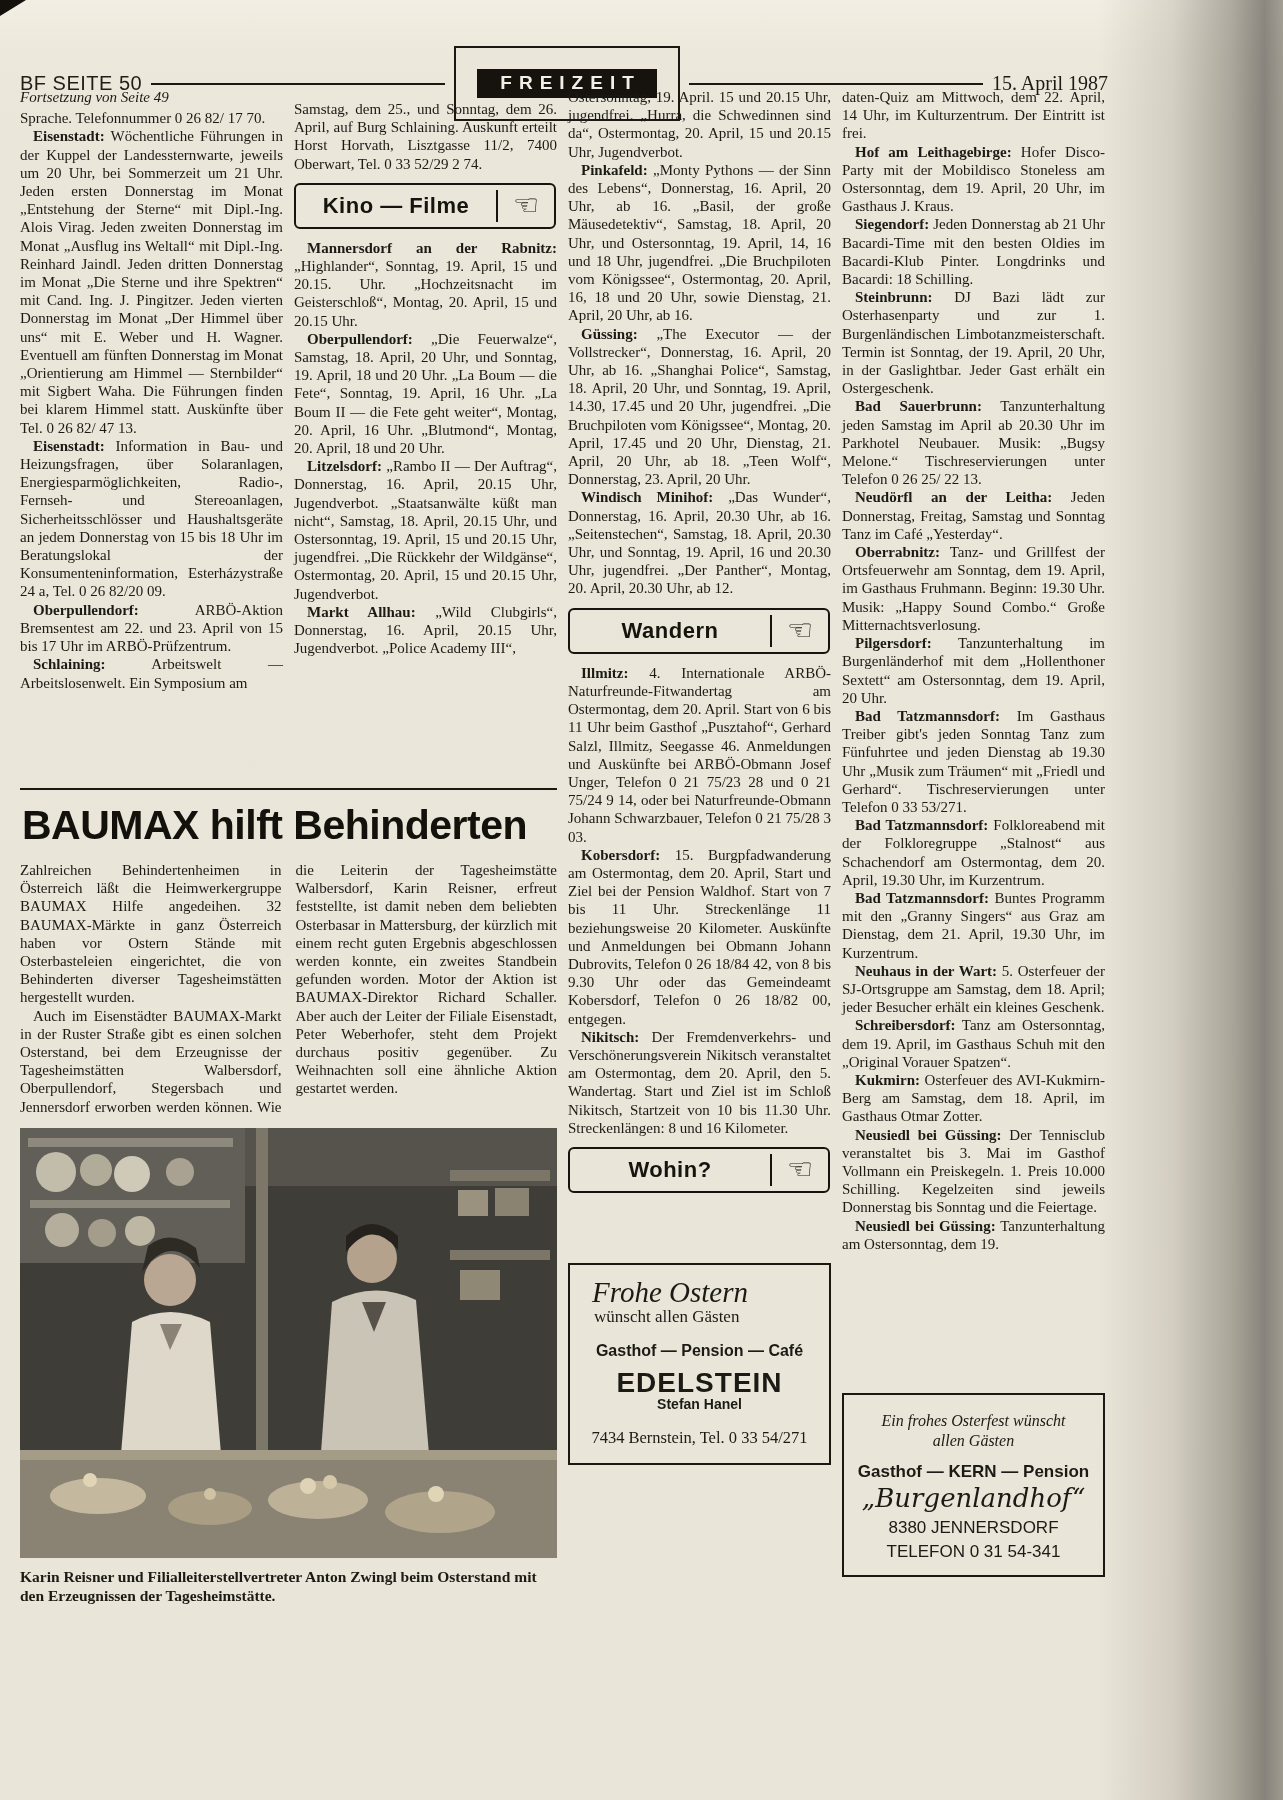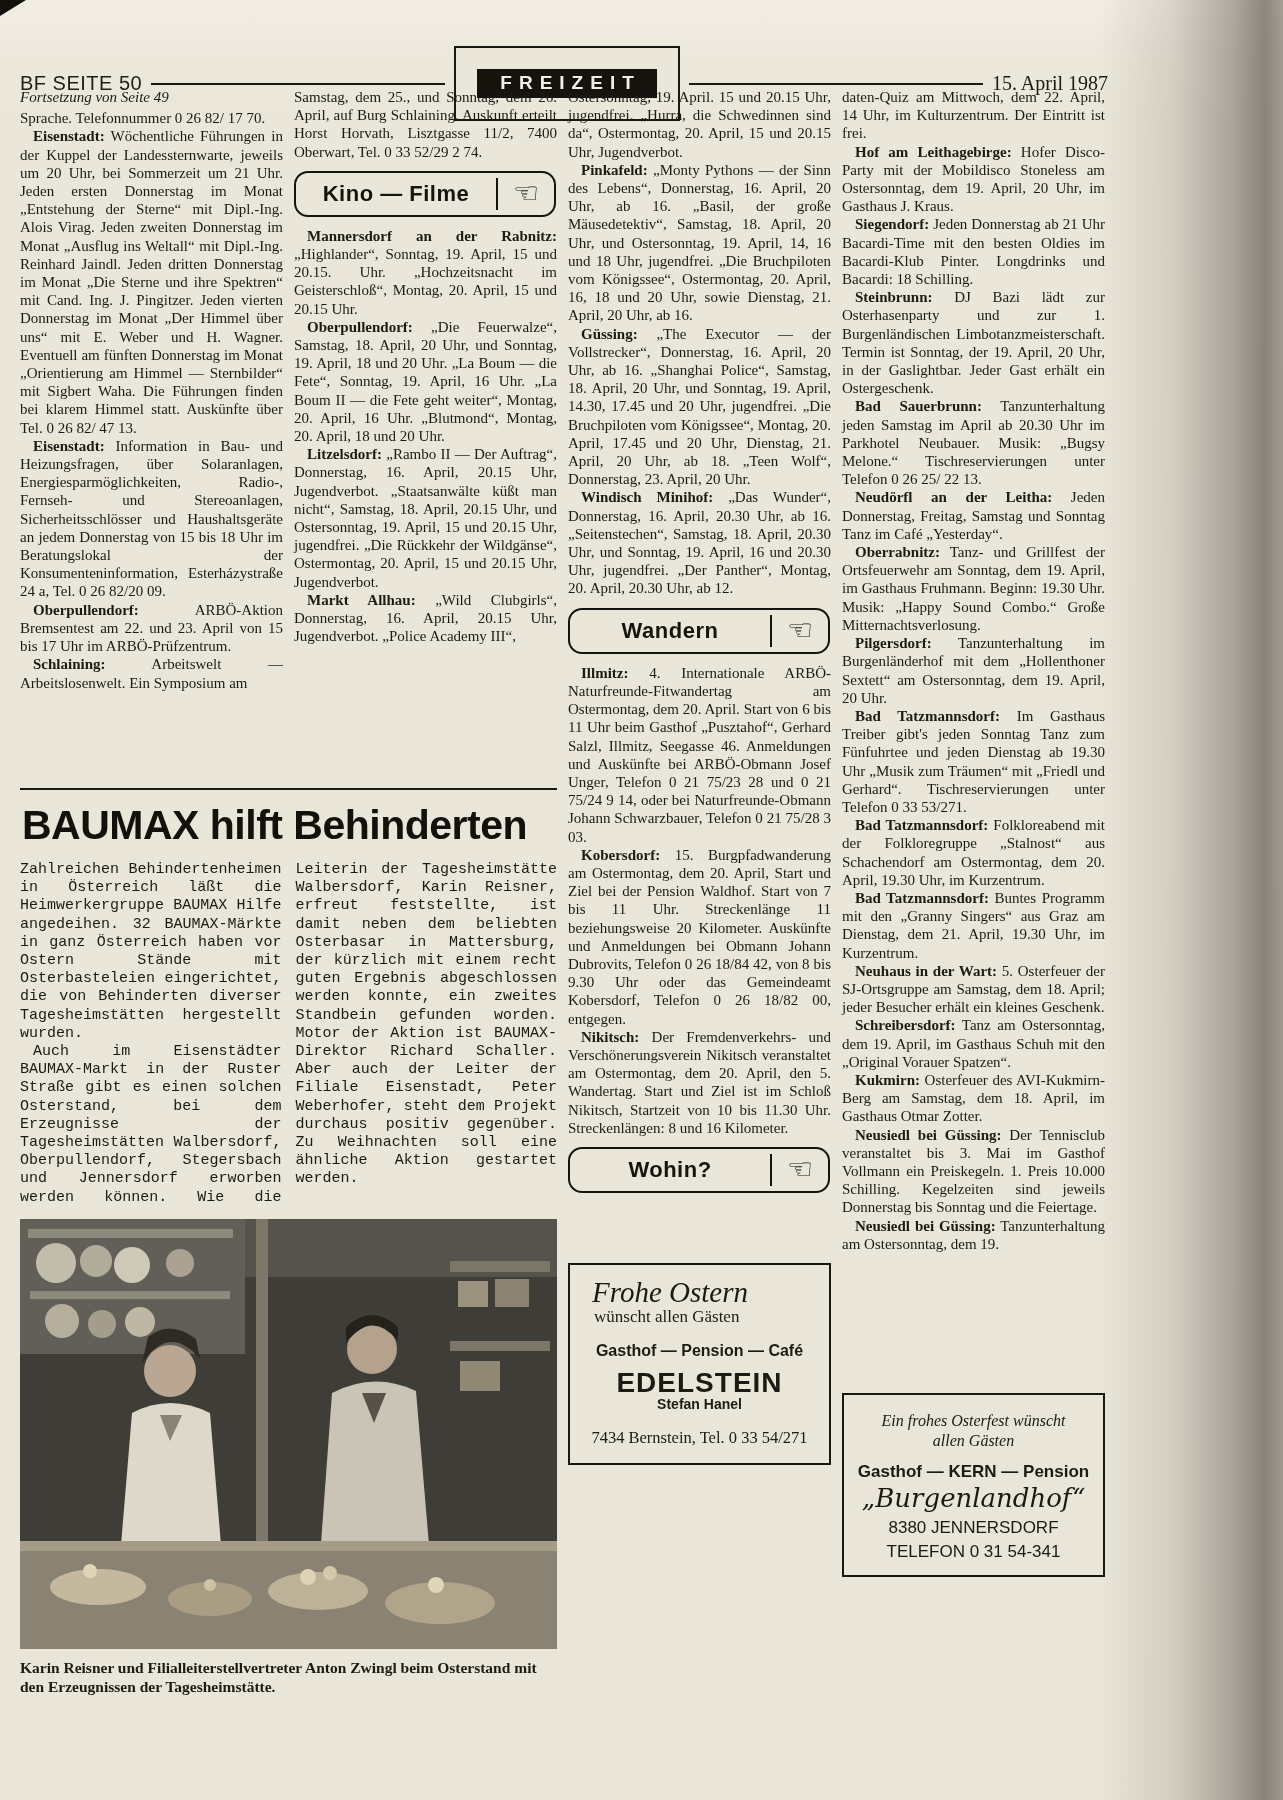--- a/index.html
+++ b/index.html
@@ -18,42 +18,42 @@
   .pg { font-family:"Liberation Sans",sans-serif; font-size:20px; letter-spacing:.5px; white-space:nowrap; color:#211d17; }
   .m-rule { flex:1; border-top:2.5px solid #1b1813; height:0; }
   .banner-frame { border:2px solid #1b1813; padding:21px; background:#eae6da; }
   .banner { display:block; background:#16130f; color:#f2efe6; font-family:"Liberation Sans",sans-serif;
     font-weight:bold; font-size:19px; letter-spacing:7px; padding:3px 16px 4px 23px; }
   .m-date { font-size:20px; white-space:nowrap; }
 
   
   .col { position:absolute; top:88px; width:263px; font-size:15px; line-height:18.2px;
     text-align:justify; hyphens:auto; -webkit-hyphens:auto; }
-  .col1{left:20px;} .col2{left:294px;} .col3{left:568px;} .col4{left:842px;}
+  .col1{left:20px;} .col2{left:294px;margin-top:12px;} .col3{left:568px;} .col4{left:842px;}
   .cont { font-style:italic; margin-bottom:3px; text-align:left; }
   .para { text-indent:0; }
   .para:has(.lead) { text-indent:13px; }
   .lead { font-weight:bold; }
 
   
-  .section-box { display:flex; align-items:stretch; border:2.5px solid #17140f; border-radius:14px;
+  .section-box { display:flex; align-items:stretch; border:2.5px solid #17140f; border-radius:6px;
     height:46px; margin:10px 1px 10px 0; }
   .sb-title { flex:1; display:flex; align-items:center; justify-content:center;
     font-family:"Liberation Sans",sans-serif; font-weight:bold; font-size:22px; letter-spacing:.5px; color:#17140f; }
   .sb-div { width:2px; background:#17140f; margin:5px 0; }
   .sb-hand { width:56px; display:flex; align-items:center; justify-content:center;
     font-family:"DejaVu Sans",sans-serif; font-size:29px; line-height:1; color:#17140f; }
 
   
   .baumax { position:absolute; left:20px; top:788px; width:537px;
     border-top:2px solid #1b1813; padding-top:12px; }
   .baumax h1 { font-family:"Liberation Sans",sans-serif; font-weight:bold; font-size:41px;
     letter-spacing:-0.5px; color:#14110c; margin:0 0 12px 2px; }
   .bx-cols { column-count:2; column-gap:14px; font-size:15px; line-height:18.2px;
-    text-align:justify; hyphens:auto;font-family:Liberation Mono, monospace; -webkit-hyphens:auto; }
+    text-align:justify; hyphens:auto; -webkit-hyphens:auto; }
   .bx-cols p { text-indent:13px; }
   .bx-cols p:first-of-type { text-indent:0; }
   .photo { margin-top:12px; width:537px; height:430px; background:#3f3d37; }
   .caption { font-weight:bold; font-size:15.5px; line-height:19px; margin-top:9px; text-align:left; }
 
   
   .ad { border:2px solid #1b1813; background:transparent; }
   .edelstein { margin-top:70px; padding:18px 12px 16px; }
   .ed1 { font-style:italic; font-size:29px; margin-left:10px; text-align:left; }
   .ed2 { font-size:17px; margin:7px 0 16px 12px; text-align:left; }

